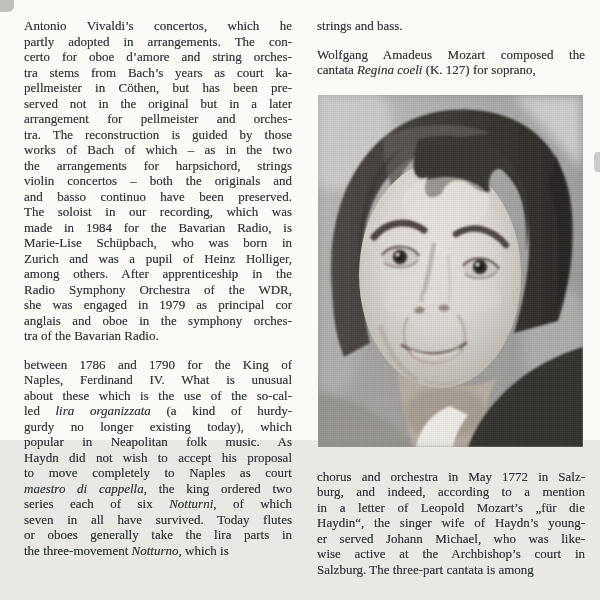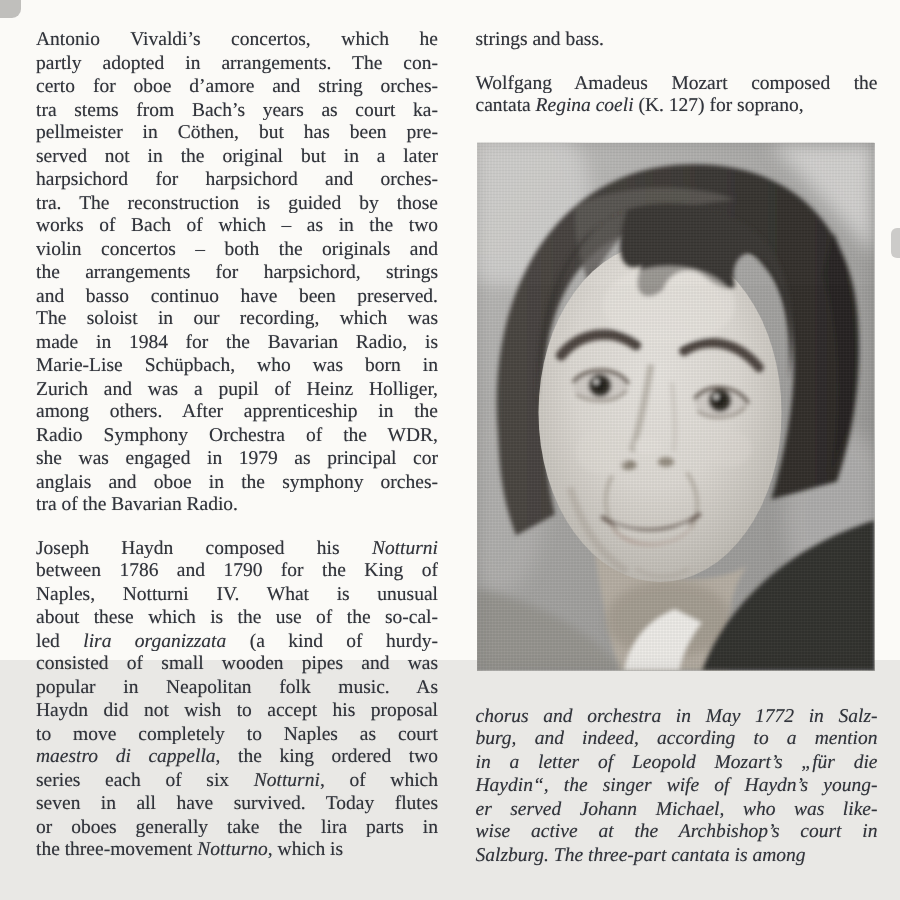--- a/index.html
+++ b/index.html
@@ -12,21 +12,21 @@
   }
   .artifact-corner{position:absolute;left:0;top:0;width:14px;height:12px;
     background:#b5b4b2;border-bottom-right-radius:6px;opacity:.85;}
   .artifact-edge{position:absolute;right:0;top:152px;width:6px;height:20px;
     background:#c6c5c3;border-top-left-radius:4px;border-bottom-left-radius:4px;opacity:.9;}
   .col{position:absolute;top:18px;width:268px;}
   .col-left{left:24px;}
   .col-right{left:317px;}
   .para{margin:0;}
   .para.gap{margin-top:13px;}
-  .para.after-photo{margin-top:22px;font-style:italic;}
+  .para.after-photo{margin-top:22px;}
   .tline{
     height:15.5px;line-height:15.5px;font-size:13px;
     text-align:justify;text-align-last:justify;
     overflow:hidden;white-space:normal;
     text-shadow:0 0 .5px rgba(49,52,59,.5);
   }
   .tline.tline-last{text-align-last:left;}
   .photo{
     position:relative;margin:17px 0 0 1px;width:265px;height:352px;
     box-shadow:inset 0 0 8px rgba(0,0,0,.28);
@@ -48,43 +48,42 @@
   <div class="artifact-edge"></div>
 
   <div class="col col-left">
     <div class="para">
         <div class="tline">Antonio Vivaldi’s concertos, which he</div>
         <div class="tline">partly adopted in arrangements. The con-</div>
         <div class="tline">certo for oboe d’amore and string orches-</div>
         <div class="tline">tra stems from Bach’s years as court ka-</div>
         <div class="tline">pellmeister in Cöthen, but has been pre-</div>
         <div class="tline">served not in the original but in a later</div>
-        <div class="tline">harpsichord for harpsichord and orches-</div>
+        <div class="tline">arrangement for pellmeister and orches-</div>
         <div class="tline">tra. The reconstruction is guided by those</div>
         <div class="tline">works of Bach of which – as in the two</div>
+        <div class="tline">the arrangements for harpsichord, strings</div>
         <div class="tline">violin concertos – both the originals and</div>
-        <div class="tline">the arrangements for harpsichord, strings</div>
         <div class="tline">and basso continuo have been preserved.</div>
         <div class="tline">The soloist in our recording, which was</div>
         <div class="tline">made in 1984 for the Bavarian Radio, is</div>
         <div class="tline">Marie-Lise Schüpbach, who was born in</div>
         <div class="tline">Zurich and was a pupil of Heinz Holliger,</div>
         <div class="tline">among others. After apprenticeship in the</div>
         <div class="tline">Radio Symphony Orchestra of the WDR,</div>
         <div class="tline">she was engaged in 1979 as principal cor</div>
         <div class="tline">anglais and oboe in the symphony orches-</div>
         <div class="tline tline-last">tra of the Bavarian Radio.</div>
       </div>
     <div class="para gap">
-        <div class="tline">Joseph Haydn composed his <i>Notturni</i></div>
         <div class="tline">between 1786 and 1790 for the King of</div>
-        <div class="tline">Naples, Notturni IV. What is unusual</div>
+        <div class="tline">Naples, Ferdinand IV. What is unusual</div>
         <div class="tline">about these which is the use of the so-cal-</div>
         <div class="tline">led <i>lira organizzata</i> (a kind of hurdy-</div>
-        <div class="tline">consisted of small wooden pipes and was</div>
+        <div class="tline">gurdy no longer existing today), which</div>
         <div class="tline">popular in Neapolitan folk music. As</div>
         <div class="tline">Haydn did not wish to accept his proposal</div>
         <div class="tline">to move completely to Naples as court</div>
         <div class="tline"><i>maestro di cappella</i>, the king ordered two</div>
         <div class="tline">series each of six <i>Notturni</i>, of which</div>
         <div class="tline">seven in all have survived. Today flutes</div>
         <div class="tline">or oboes generally take the lira parts in</div>
         <div class="tline tline-last">the three-movement <i>Notturno</i>, which is</div>
       </div>
   </div>

